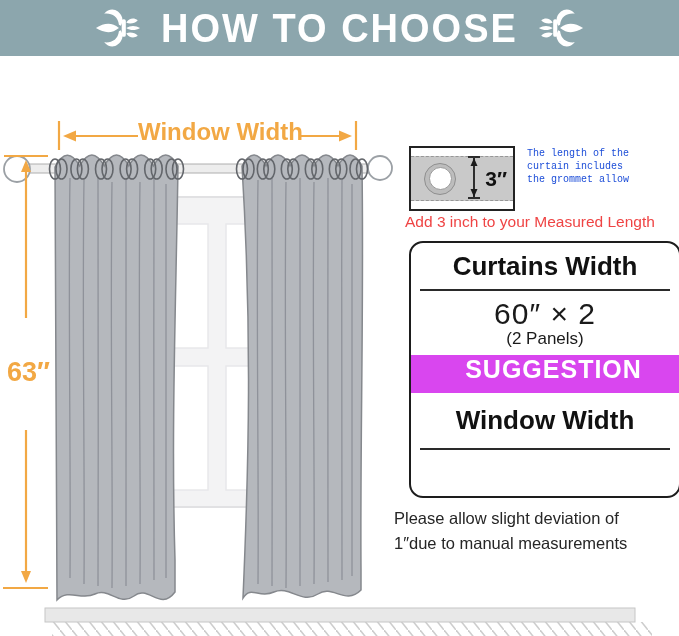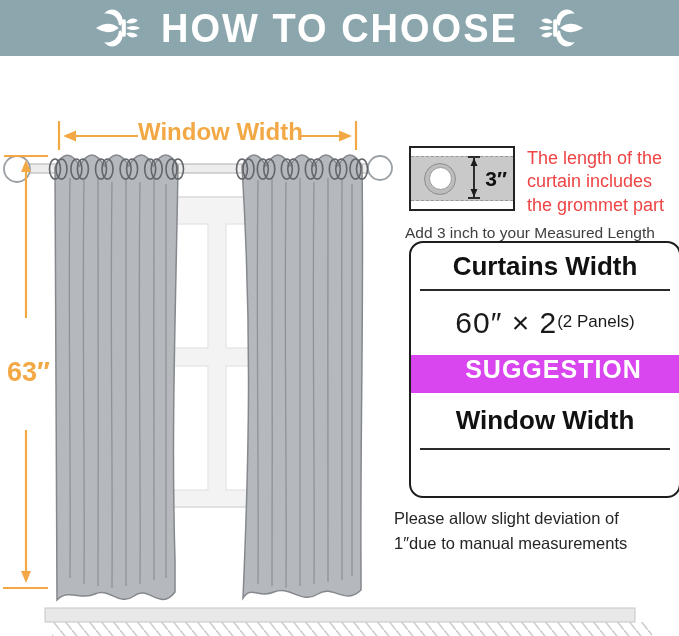--- a/index.html
+++ b/index.html
@@ -43,39 +43,39 @@
     display:flex;align-items:center;justify-content:center;
   }
   .grommet-ring-inner{width:21px;height:21px;border-radius:50%;background:#fff;border:1px solid #9a9a9a;}
   .grommet-arrow{position:absolute;left:56px;top:1px;height:57px;width:14px;}
   .grommet-depth{
     position:absolute;right:6px;top:50%;transform:translateY(-50%);
     font-size:21px;font-weight:700;color:#111;
   }
   .grommet-desc{
     position:absolute;left:527px;top:147px;width:150px;z-index:2;
-    font-size:18px;line-height:1.3;color:#ef4444;
+    font-size:10px;line-height:1.3;color:#1d4ed8;font-family:Liberation Mono, monospace;
   }
   .add-note{
-    position:absolute;left:405px;top:224px;width:272px;z-index:2;
-    font-size:15.5px;color:#404040;
+    position:absolute;left:405px;top:213px;width:272px;z-index:2;
+    font-size:15.5px;color:#ef4444;
   }
   
   .size-table{
     position:absolute;left:409px;top:241px;width:272px;height:257px;z-index:2;
     border:2px solid #1d1d1d;border-radius:14px;overflow:hidden;background:#fff;
     display:flex;flex-direction:column;box-sizing:border-box;
   }
   .st-header{
     font-size:26px;font-weight:700;color:#111;text-align:center;
     display:flex;align-items:center;justify-content:center;
   }
   .st-h1{height:46px;}
   .st-divider{border-top:2px solid #2a2a2a;margin:0 9px;}
-  .st-value-block{height:64px;display:flex;align-items:center;justify-content:center;}
+  .st-value-block{height:64px;display:flex;flex-direction:column;align-items:center;justify-content:center;}
   .st-value{font-size:30px;color:#1a1a1a;letter-spacing:1px;}
   .st-sub{font-size:17px;color:#1a1a1a;margin-top:-2px;}
   .st-band{
     height:38px;background:#d946ef;display:flex;justify-content:center;padding-left:17px;
   }
   .st-band span{
     color:#fff;font-size:25px;font-weight:800;letter-spacing:1px;transform:scaleY(1.05);
   }
   .st-h2{height:55px;}
   .st-value2{height:46px;display:flex;align-items:center;justify-content:center;font-size:27px;color:#1a1a1a;}
@@ -240,21 +240,21 @@
         <path d="M7,9 L3.5,17 L10.5,17 Z" stroke="none"></path>
         <path d="M7,48 L3.5,40 L10.5,40 Z" stroke="none"></path>
       </g>
     </svg>
     <div class="grommet-depth">3″</div>
   </div>
 
   <div class="grommet-desc">
     <div>The length of the</div>
     <div>curtain includes</div>
-    <div>the grommet part</div>
+    <div>the grommet allow</div>
   </div>
 
   <div class="add-note">Add 3 inch to your Measured Length</div>
 
   <div class="size-table">
     <div class="st-header st-h1">Curtains Width</div>
     <div class="st-divider"></div>
     <div class="st-value-block">
       <div class="st-value">60″ × 2</div>
       <div class="st-sub">(2 Panels)</div>

